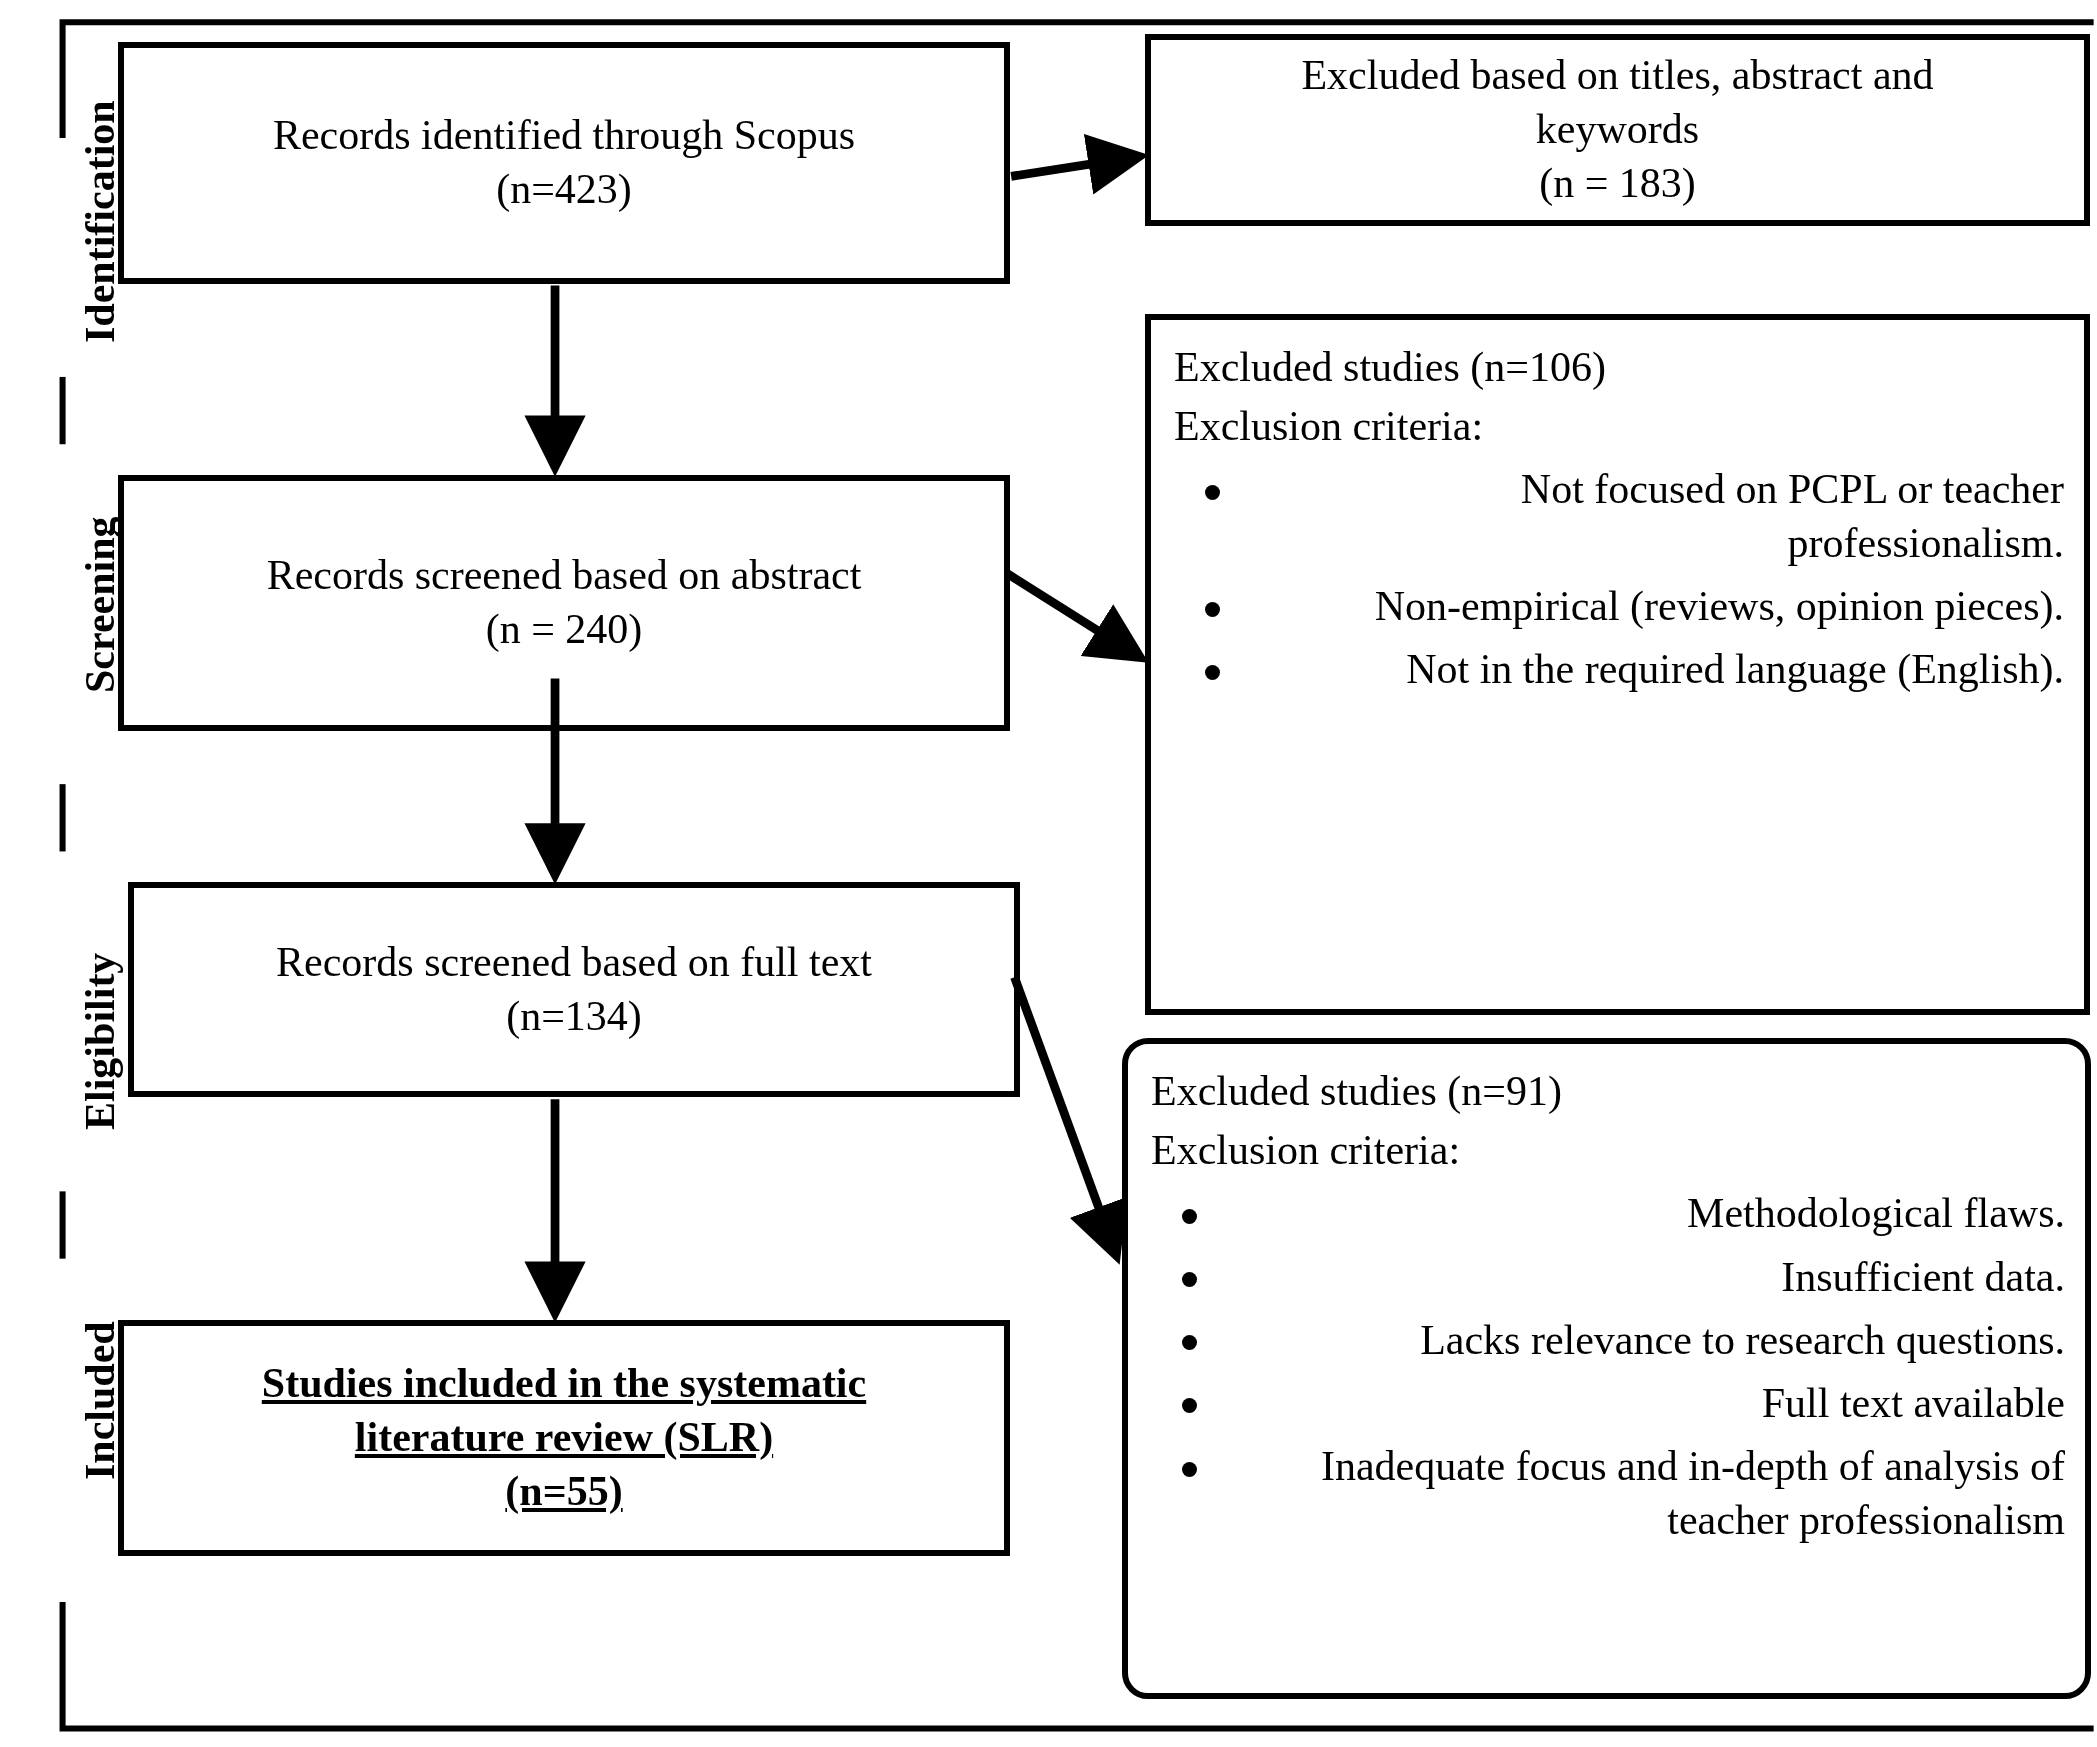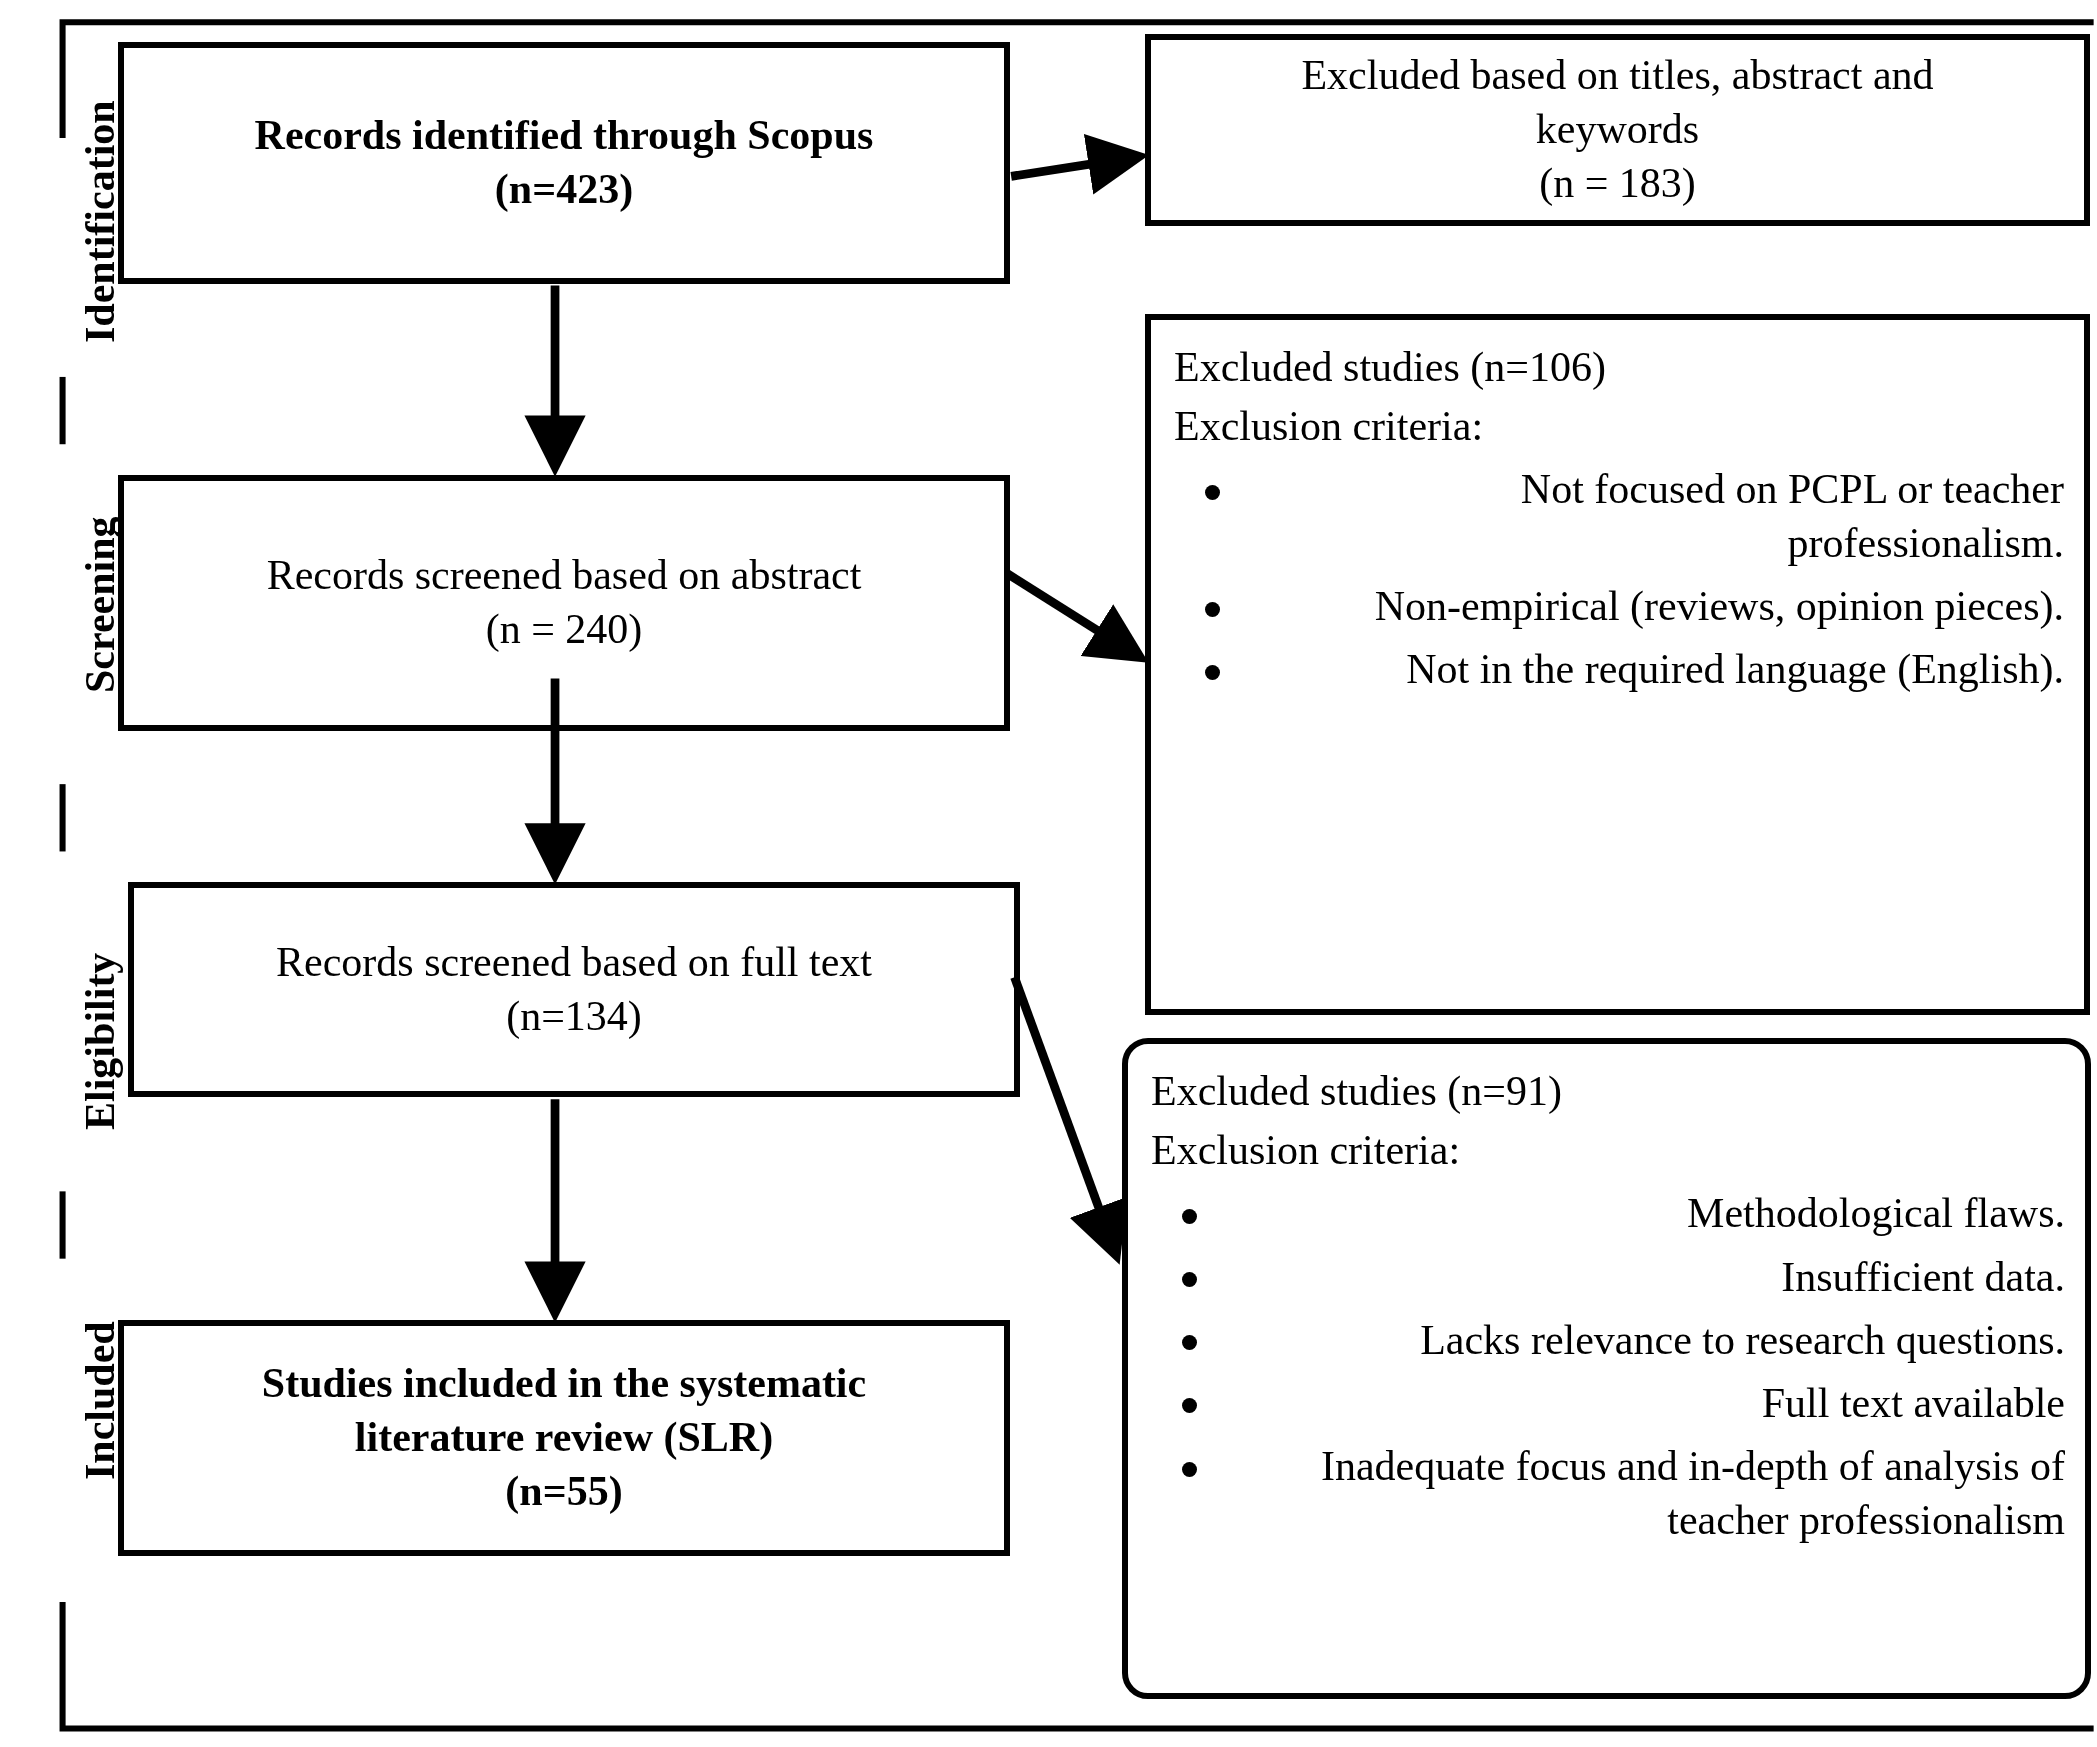--- a/index.html
+++ b/index.html
@@ -53,21 +53,21 @@
   }
   .box.center {
     align-items: center;
     text-align: center;
   }
   .box-line {
     font-size: 42px;
     line-height: 1.28;
     padding: 0 10.8px;
   }
-  .box.bold .box-line { font-weight: bold; }
+  .box.bold .box-line { font-weight: bold; text-decoration: underline; }
 
   .box.listbox {
     justify-content: flex-start;
     padding: 17.5px 20px 12px 23px;
     text-align: left;
   }
   .list-head {
     font-size: 42px;
     line-height: 1.42;
   }
@@ -125,21 +125,21 @@
   <div class="stage-label" style="left:79px; top:0;">
     <div class="txt" style="left:0; top:693px;">Screening</div>
   </div>
   <div class="stage-label" style="left:79px; top:0;">
     <div class="txt" style="left:0; top:1130px;">Eligibility</div>
   </div>
   <div class="stage-label" style="left:79px; top:0;">
     <div class="txt" style="left:0; top:1480px;">Included</div>
   </div>
 
-  <div class="box center" style="left:118px; top:42px; width:892px; height:242px;font-weight:bold;">
+  <div class="box center" style="left:118px; top:42px; width:892px; height:242px;">
     <div class="box-line">Records identified through Scopus</div>
     <div class="box-line">(n=423)</div>
   </div>
 
   <div class="box center" style="left:118px; top:475px; width:892px; height:256px;">
     <div class="box-line">Records screened based on abstract</div>
     <div class="box-line">(n = 240)</div>
   </div>
 
   <div class="box center" style="left:128px; top:882px; width:892px; height:215px;">

